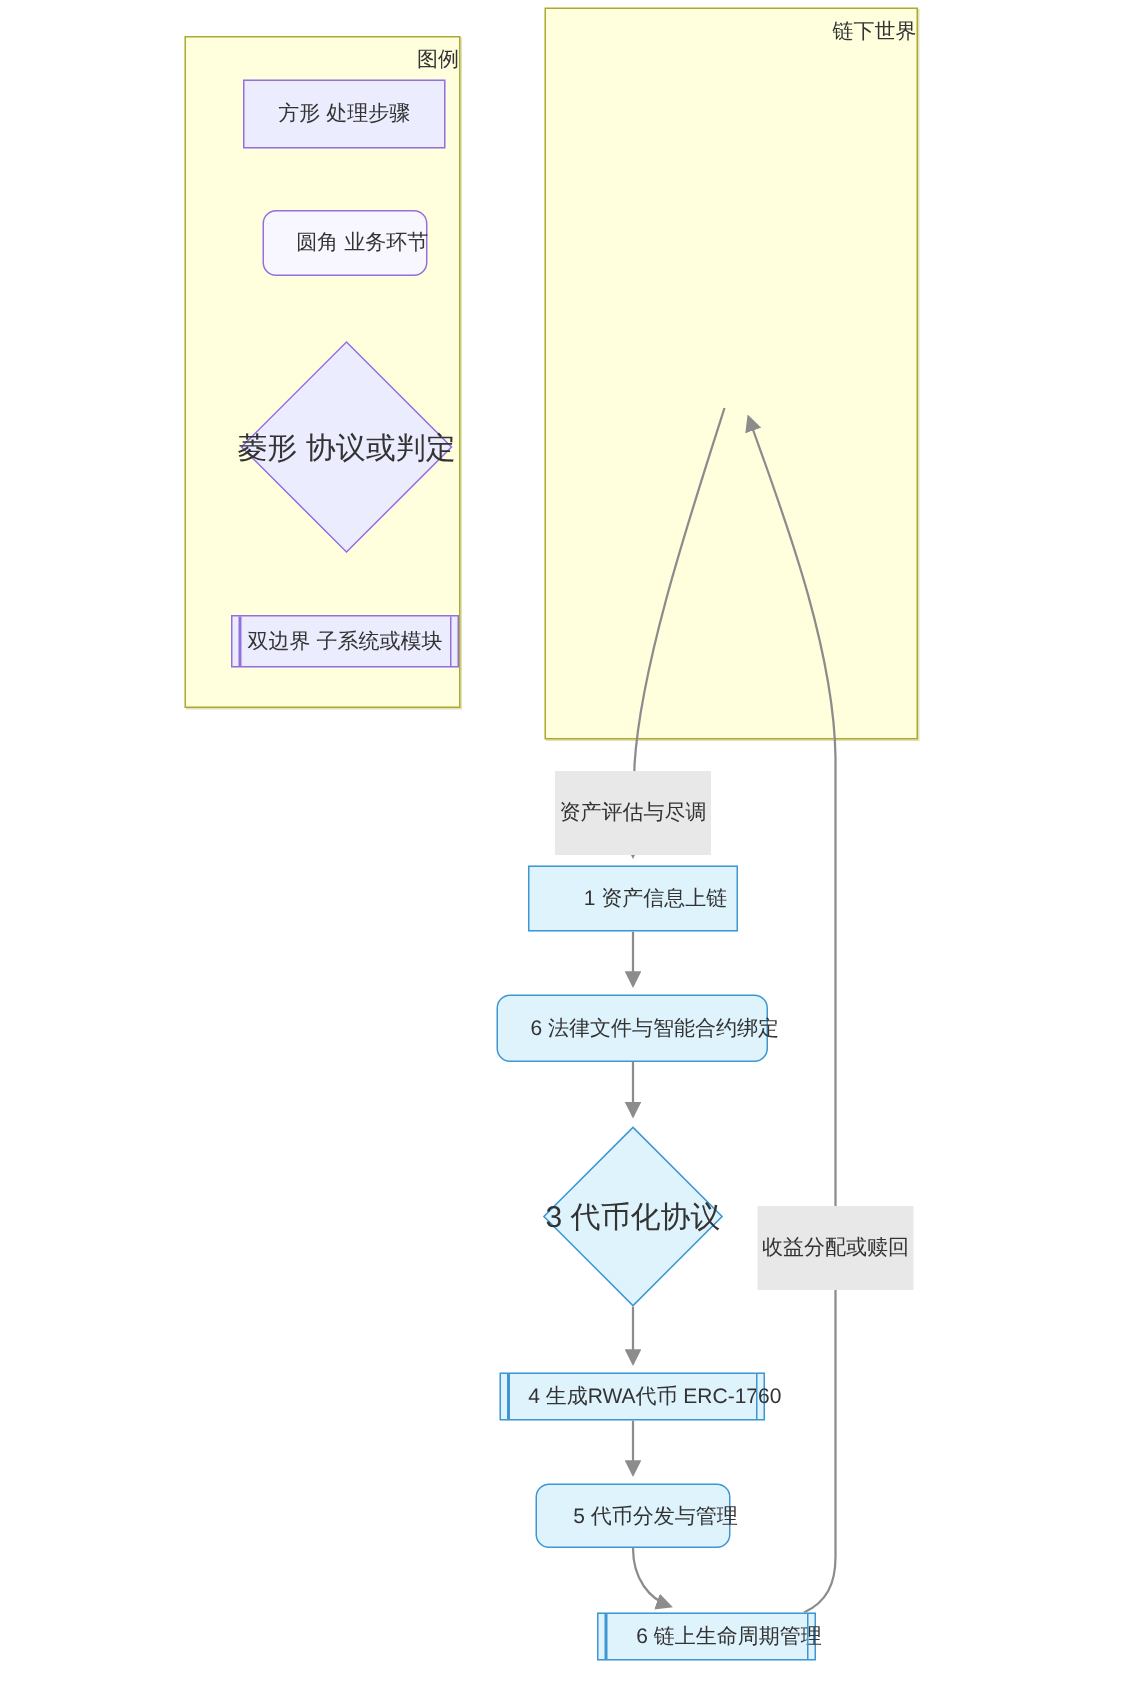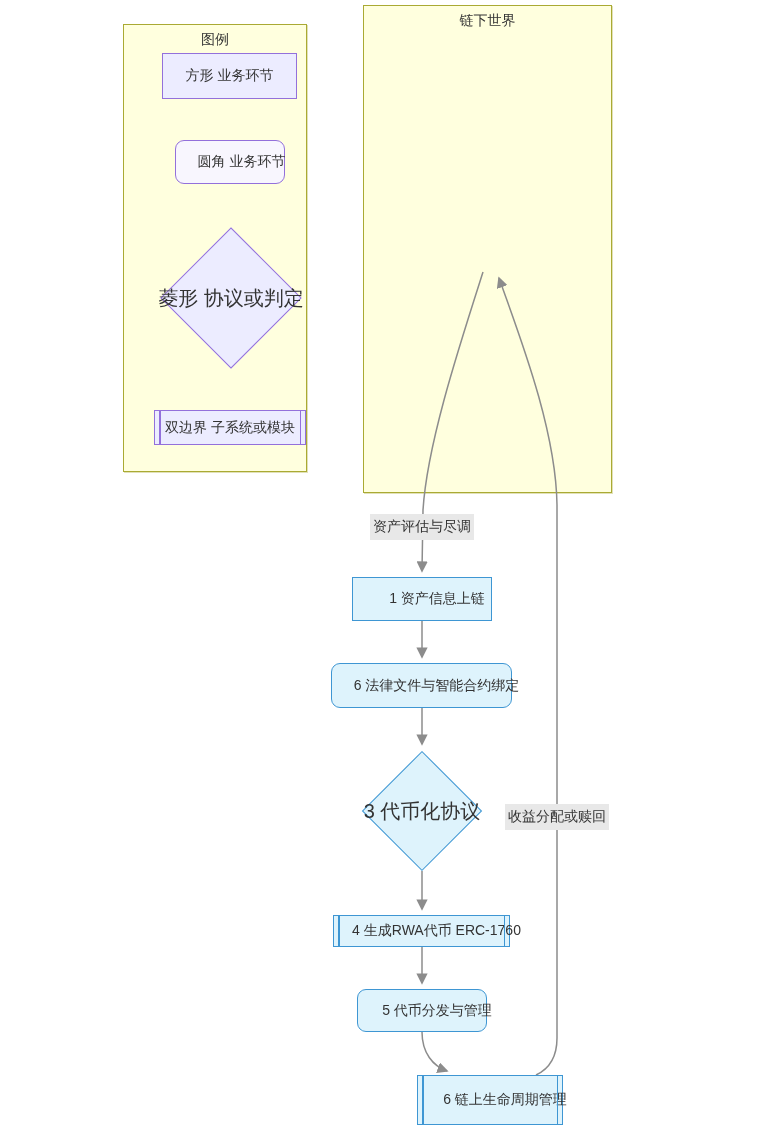--- a/index.html
+++ b/index.html
@@ -8,21 +8,21 @@
     font-family:"Liberation Sans","DejaVu Sans",sans-serif;
     color:var(--text,#333); overflow:hidden; background:#fff;
   }
   .container {
     position:absolute; box-sizing:border-box; z-index:0;
     background:var(--container-fill,#ffffde);
     border:1px solid var(--container-border,#aaaa33);
     box-shadow:1px 1px 0 rgba(170,170,51,.35);
   }
   .container-title {
-    position:absolute; top:6px; left:0; right:0; text-align:center;
+    position:absolute; top:6px; left:0; right:0; text-align:right;
     font-size:14px; color:var(--text,#333); white-space:nowrap; z-index:2;
   }
   .edges { position:absolute; left:0; top:0; z-index:1; pointer-events:none; }
   .edge { stroke:var(--line,#8c8c8c); stroke-width:1.5; fill:none; }
   .node {
     position:absolute; box-sizing:border-box; z-index:2;
     display:flex; align-items:center; justify-content:center;
     font-size:14px; color:var(--text,#333); white-space:nowrap;
   }
   .purple { background:var(--purple-fill,#ECECFF); border:1.3px solid var(--purple-border,#9370DB); }
@@ -44,21 +44,21 @@
     transform:translate(-50%,-50%) rotate(45deg);
   }
   .diamond.purple-d .diamond-shape { background:var(--purple-fill,#ECECFF); border:1.3px solid var(--purple-border,#9370DB); }
   .diamond.blue-d .diamond-shape { background:var(--blue-fill,#def3fc); border:1.7px solid var(--blue-border,#3e96d3); }
   .diamond-label {
     position:absolute; inset:0; display:flex; align-items:center; justify-content:center;
     font-size:20px; color:var(--text,#333); white-space:nowrap;
   }
   .edge-label {
     position:absolute; z-index:2; font-size:14px; color:var(--text,#333);
-    background:var(--edge-label-bg,#e8e8e8); padding:4px 3px; white-space:nowrap;
+    background:var(--edge-label-bg,#e8e8e8); padding:19px 3px; white-space:nowrap;
   }
 </style>
 </head>
 <body>
 
 <div class="stage">
 
   <div class="container" style="left:123px;top:24px;width:184px;height:448px">
     <div class="container-title">图例</div>
   </div>
@@ -76,21 +76,21 @@
     </defs>
     <path class="edge" d="M483,272 C458,350 427,445 423,510 L422,571" marker-end="url(#arrow)"></path>
     <path class="edge" d="M422,621 L422,657" marker-end="url(#arrow)"></path>
     <path class="edge" d="M422,708 L422,744" marker-end="url(#arrow)"></path>
     <path class="edge" d="M422,871 L422,909" marker-end="url(#arrow)"></path>
     <path class="edge" d="M422,947 L422,983" marker-end="url(#arrow)"></path>
     <path class="edge" d="M422,1032 C422,1053 433,1066 447,1071" marker-end="url(#arrow)"></path>
     <path class="edge" d="M536,1075 C551,1068 557,1056 557,1038 L557,505 C556,428 518,332 499,278" marker-end="url(#arrow)"></path>
   </svg>
 
-  <div class="node purple" style="left:162px;top:53px;width:135px;height:46px">方形 业务环节</div>
+  <div class="node purple" style="left:162px;top:53px;width:135px;height:46px">方形 处理步骤</div>
 
   <div class="node purple purple-light rounded" style="left:175px;top:140px;width:110px;height:44px">圆角 业务环节</div>
 
   <div class="diamond purple-d" style="left:160px;top:227px;width:142px;height:142px">
     <div class="diamond-shape" style="width:100px;height:100px"></div>
     <div class="diamond-label">菱形 协议或判定</div>
   </div>
 
   <div class="node purple" style="left:154px;top:410px;width:152px;height:35px">
     <span class="sub-line l"></span>
@@ -109,21 +109,21 @@
   </div>
 
   <div class="node blue" style="left:333px;top:915px;width:177px;height:32px">
     <span class="sub-line l"></span>
     <span>4 生成RWA代币 ERC-1760</span>
     <span class="sub-line r"></span>
   </div>
 
   <div class="node blue rounded" style="left:357px;top:989px;width:130px;height:43px">5 代币分发与管理</div>
 
-  <div class="node blue" style="left:417px;top:1075px;width:146px;height:50px">
+  <div class="node blue" style="left:398px;top:1075px;width:146px;height:32px">
     <span class="sub-line l"></span>
     <span>6 链上生命周期管理</span>
     <span class="sub-line r"></span>
   </div>
 
   <div class="edge-label" style="left:370px;top:514px">资产评估与尽调</div>
 
   <div class="edge-label" style="left:505px;top:804px">收益分配或赎回</div>
 
 </div>

